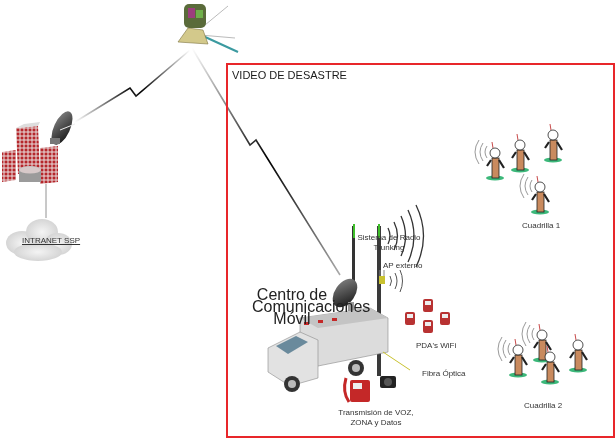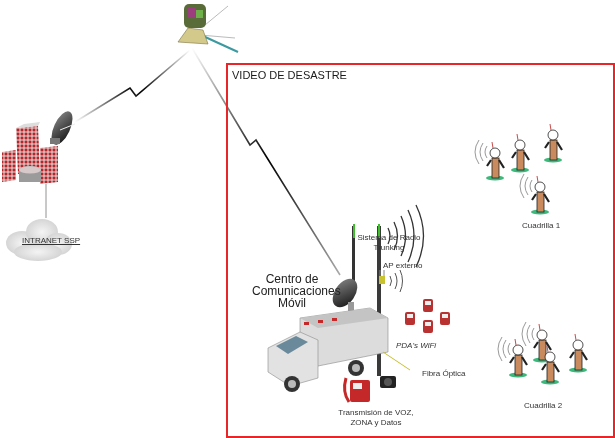--- a/index.html
+++ b/index.html
@@ -1,20 +1,20 @@
 <!DOCTYPE html>
 <html><head>
   <meta charset="utf-8">
   <style>
     html, body { margin: 0; padding: 0; background: #ffffff; }
     body { width: 615px; height: 438px; position: relative; overflow: hidden;
            font-family: "Liberation Sans", sans-serif; color: #222; }
     svg.canvas { position: absolute; left: 0; top: 0; }
     .label { position: absolute; font-size: 8px; color: #333; text-align: center; line-height: 10px; white-space: nowrap; }
-    .label-lg { font-size: 12px; line-height: 12px; color: #222; }
+    .label-lg { font-size: 16px; line-height: 12px; color: #222; margin-top: 16px; }
     .zone { position: absolute; left: 226px; top: 63px; width: 385px; height: 371px;
             border: 2px solid #e8262a; box-sizing: content-box; }
     .zone-title { position: absolute; left: 4px; top: 4px; font-size: 11px; color: #1a1a1a; }
   </style>
 </head>
 <body>
 
 <svg class="canvas" width="615" height="438" viewBox="0 0 615 438">
   <defs>
     <linearGradient id="linkGrad1" x1="0" y1="1" x2="1" y2="0">
@@ -250,21 +250,21 @@
 </div>
 
 <div class="label" style="left:383px; top:261px;">AP externo</div>
 
 <div class="label label-lg" style="left:252px; top:273px; width:80px;">
   <div>Centro de</div>
   <div>Comunicaciones</div>
   <div>Móvil</div>
 </div>
 
-<div class="label" style="left:396px; top:341px;font-style:italic;">PDA's WiFi</div>
+<div class="label" style="left:416px; top:341px;">PDA's WiFi</div>
 <div class="label" style="left:409px; top:369px;margin-left:13px;">Fibra Óptica</div>
 
 <div class="label" style="left:336px; top:408px; width:80px;">
   <div>Transmisión de VOZ,</div>
   <div>ZONA y Datos</div>
 </div>
 
 <div class="label" style="left:522px; top:221px;">Cuadrilla 1</div>
 <div class="label" style="left:524px; top:387px;margin-top:14px;">Cuadrilla 2</div>
 

